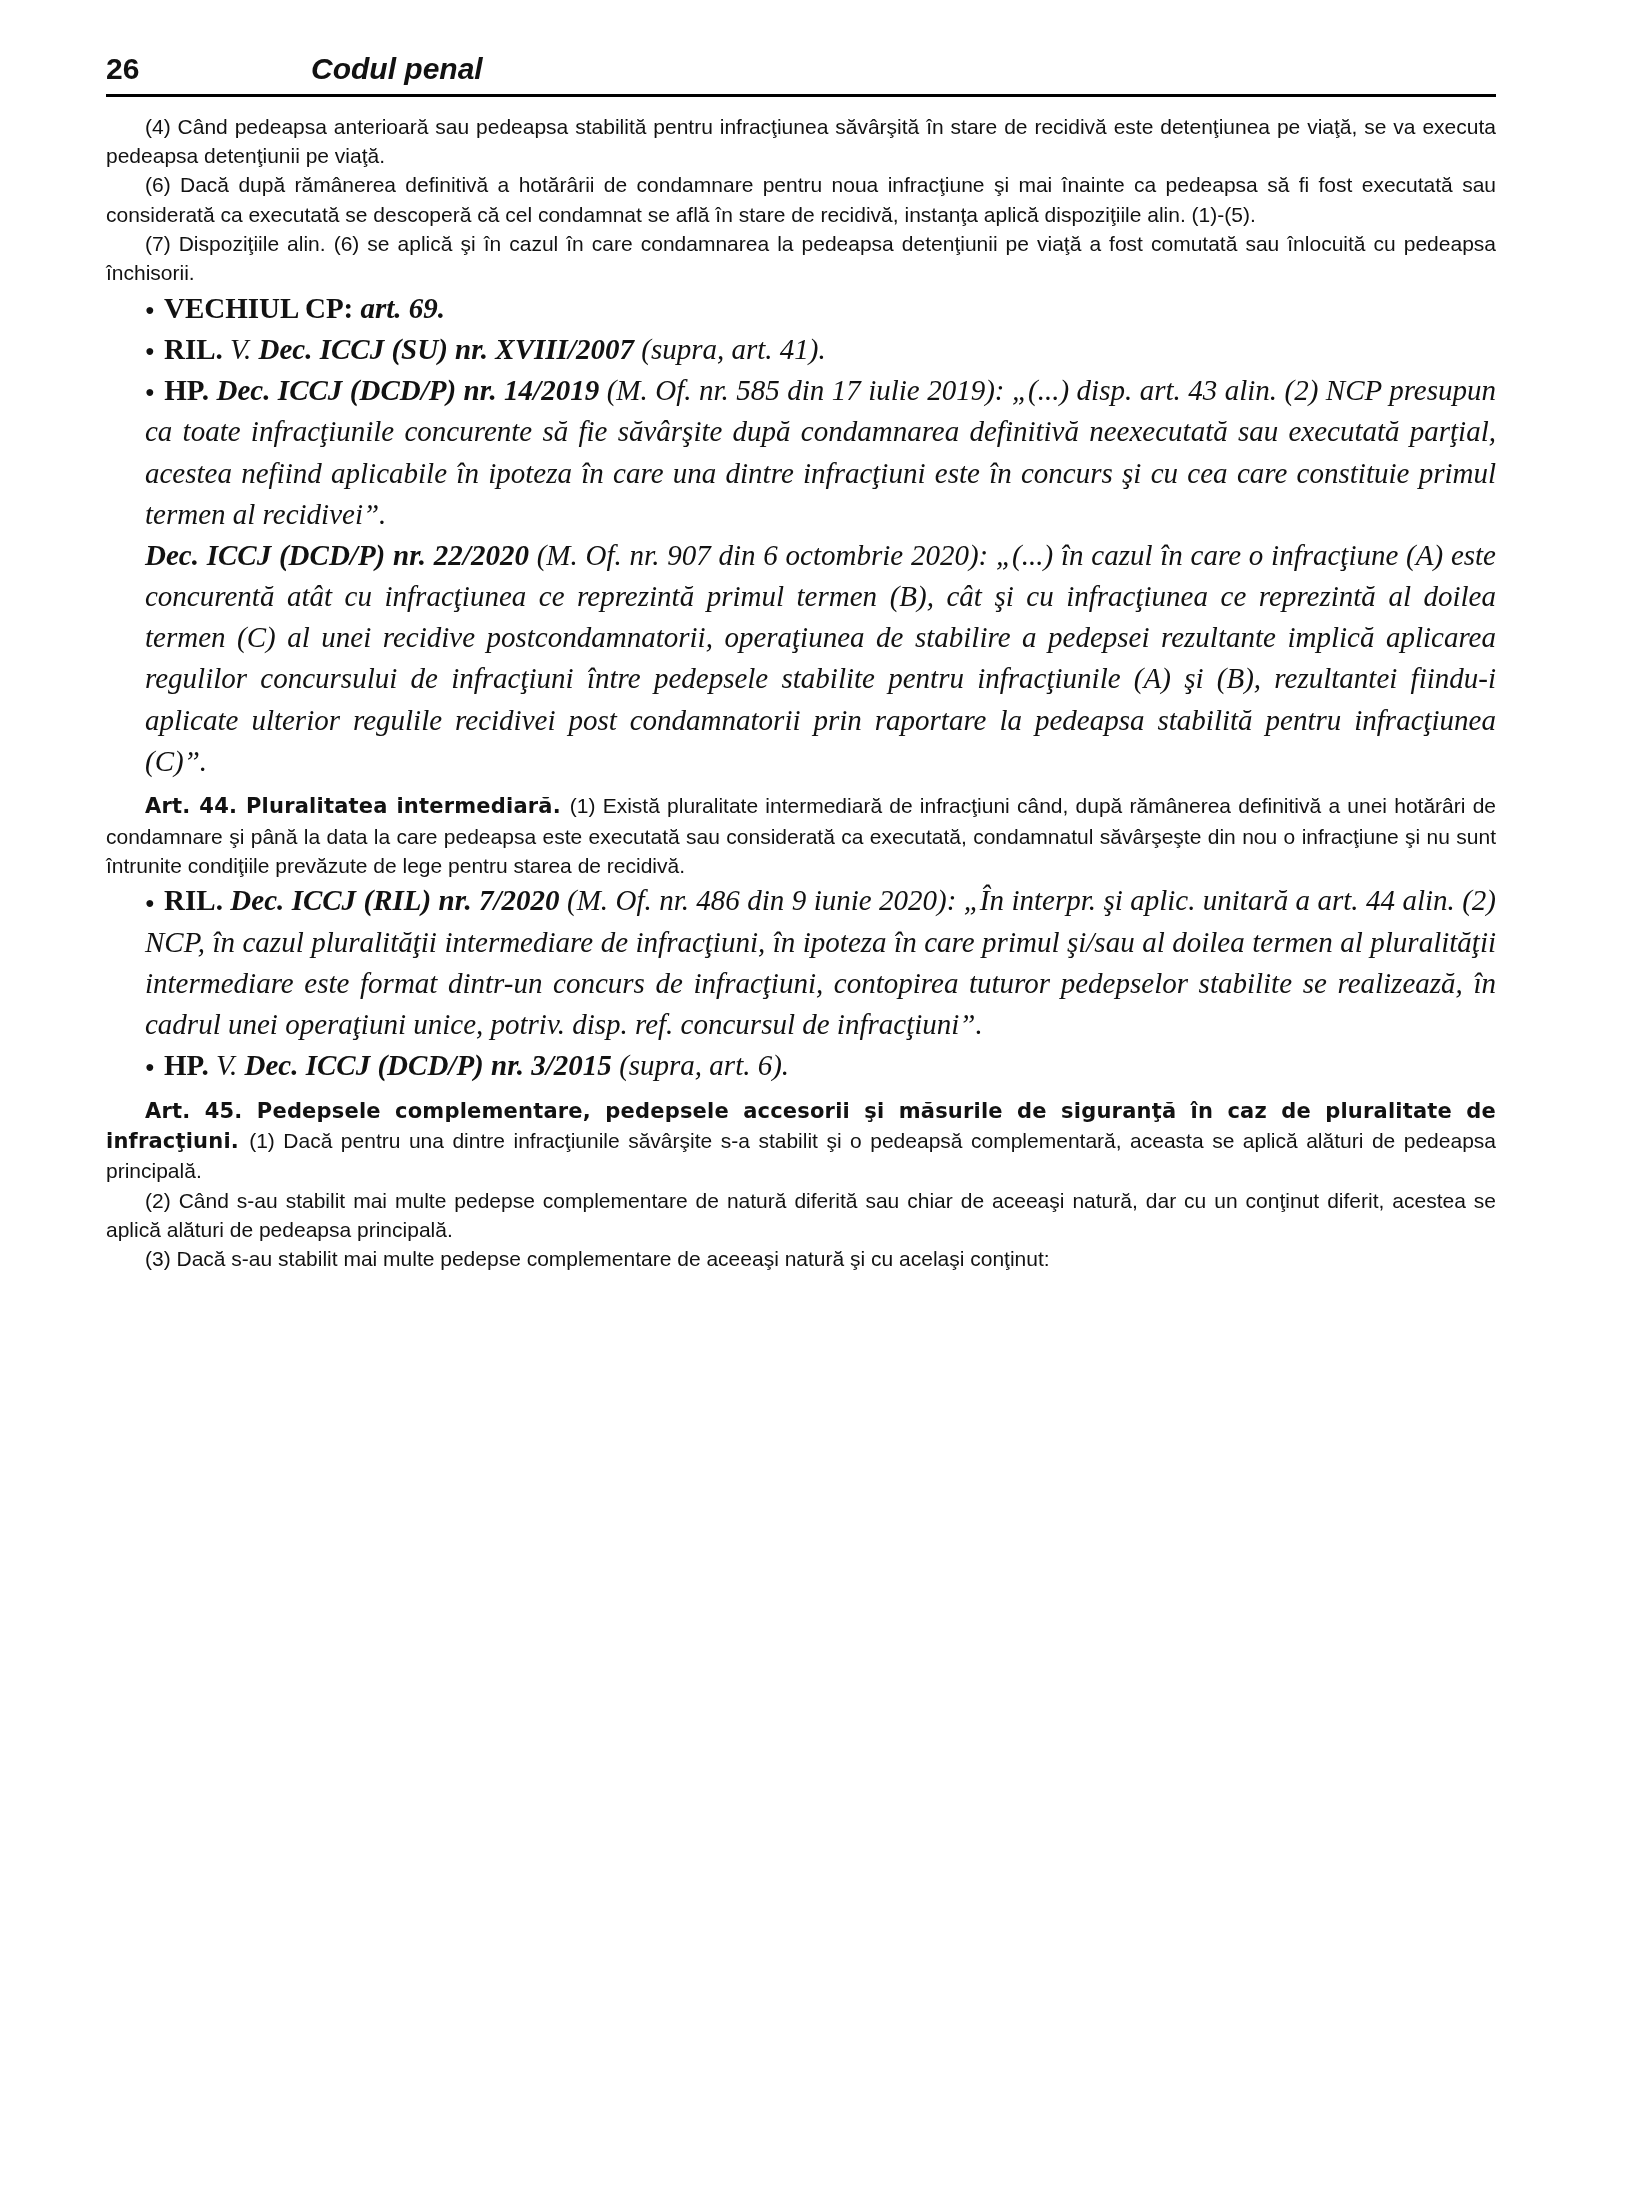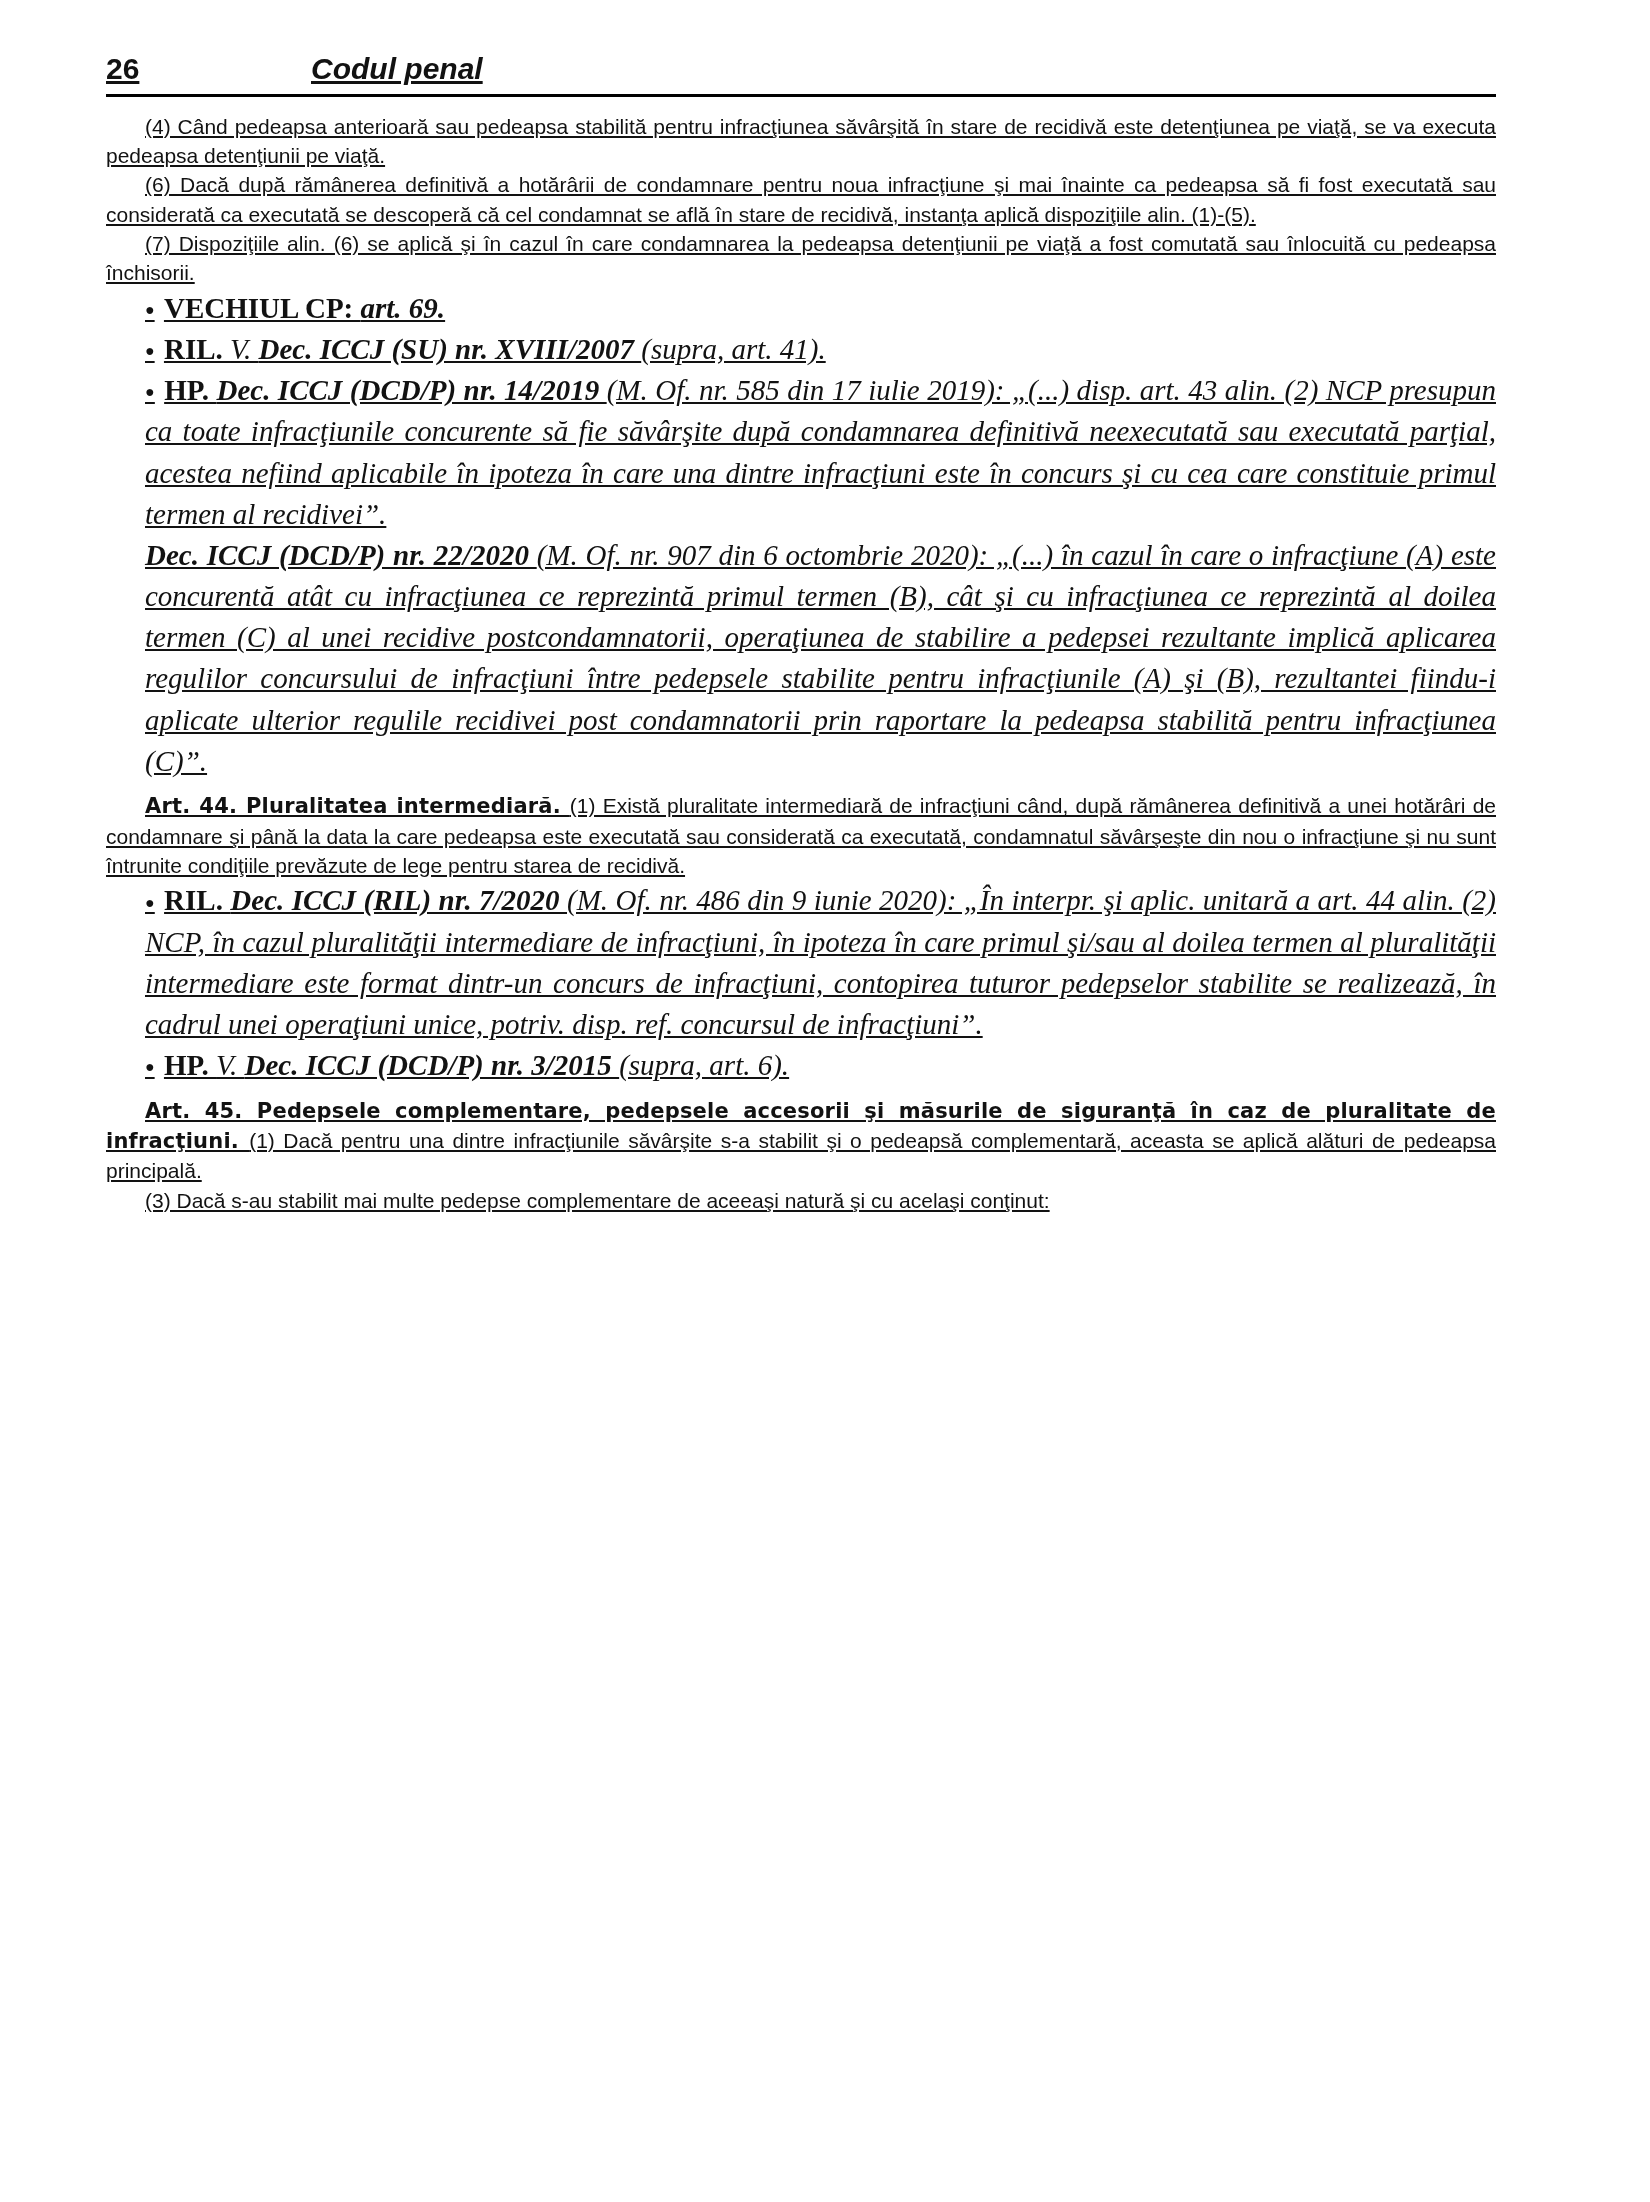--- a/index.html
+++ b/index.html
@@ -11,21 +11,20 @@
     width: 1651px;
     min-height: 2203px;
     color: #121212;
   }
   .page {
     box-sizing: border-box;
     width: 1600px;
     min-height: 2203px;
     padding: 52px 104px 65px 106px;
     background: #ffffff;
-    text-decoration: underline;
   }
   .pagehead {
     display: flex;
     align-items: baseline;
     font-family: "Liberation Sans", sans-serif;
     font-weight: bold;
     font-size: 30px;
     color: #121212;
   }
   .pagenum  { width: 205px; }
@@ -85,16 +84,17 @@
       <p class="blk blk-body"><span class="seg-r">(6) Dacă după rămânerea definitivă a hotărârii de condamnare pentru noua infracţiune şi mai înainte ca pedeapsa să fi fost executată sau considerată ca executată se descoperă că cel condamnat se află în stare de recidivă, instanţa aplică dispoziţiile alin. (1)-(5).</span></p>
       <p class="blk blk-body"><span class="seg-r">(7) Dispoziţiile alin. (6) se aplică şi în cazul în care condamnarea la pedeapsa detenţiunii pe viaţă a fost comutată sau înlocuită cu pedeapsa închisorii.</span></p>
       <p class="blk blk-annot"><span class="bullet">●</span><span class="seg-sb">VECHIUL CP: </span><span class="seg-bi">art. 69.</span></p>
       <p class="blk blk-annot"><span class="bullet">●</span><span class="seg-sb">RIL. </span><span class="seg-i">V. </span><span class="seg-bi">Dec. ICCJ (SU) nr. XVIII/2007 </span><span class="seg-i">(supra, art. 41).</span></p>
       <p class="blk blk-annot"><span class="bullet">●</span><span class="seg-sb">HP. </span><span class="seg-bi">Dec. ICCJ (DCD/P) nr. 14/2019 </span><span class="seg-i">(M. Of. nr. 585 din 17 iulie 2019): „(...) disp. art. 43 alin. (2) NCP presupun ca toate infracţiunile concurente să fie săvârşite după condamnarea definitivă neexecutată sau executată parţial, acestea nefiind aplicabile în ipoteza în care una dintre infracţiuni este în concurs şi cu cea care constituie primul termen al recidivei”.</span></p>
       <p class="blk blk-annot"><span class="seg-bi">Dec. ICCJ (DCD/P) nr. 22/2020 </span><span class="seg-i">(M. Of. nr. 907 din 6 octombrie 2020): „(...) în cazul în care o infracţiune (A) este concurentă atât cu infracţiunea ce reprezintă primul termen (B), cât şi cu infracţiunea ce reprezintă al doilea termen (C) al unei recidive postcondamnatorii, operaţiunea de stabilire a pedepsei rezultante implică aplicarea regulilor concursului de infracţiuni între pedepsele stabilite pentru infracţiunile (A) şi (B), rezultantei fiindu-i aplicate ulterior regulile recidivei post condamnatorii prin raportare la pedeapsa stabilită pentru infracţiunea (C)”.</span></p>
       <p class="blk blk-article"><span class="seg-art">Art. 44. Pluralitatea intermediară. </span><span class="seg-r">(1) Există pluralitate intermediară de infracţiuni când, după rămânerea definitivă a unei hotărâri de condamnare şi până la data la care pedeapsa este executată sau considerată ca executată, condamnatul săvârşeşte din nou o infracţiune şi nu sunt întrunite condiţiile prevăzute de lege pentru starea de recidivă.</span></p>
       <p class="blk blk-annot"><span class="bullet">●</span><span class="seg-sb">RIL. </span><span class="seg-bi">Dec. ICCJ (RIL) nr. 7/2020 </span><span class="seg-i">(M. Of. nr. 486 din 9 iunie 2020): „În interpr. şi aplic. unitară a art. 44 alin. (2) NCP, în cazul pluralităţii intermediare de infracţiuni, în ipoteza în care primul şi/sau al doilea termen al pluralităţii intermediare este format dintr-un concurs de infracţiuni, contopirea tuturor pedepselor stabilite se realizează, în cadrul unei operaţiuni unice, potriv. disp. ref. concursul de infracţiuni”.</span></p>
       <p class="blk blk-annot"><span class="bullet">●</span><span class="seg-sb">HP. </span><span class="seg-i">V. </span><span class="seg-bi">Dec. ICCJ (DCD/P) nr. 3/2015 </span><span class="seg-i">(supra, art. 6).</span></p>
       <p class="blk blk-article"><span class="seg-art">Art. 45. Pedepsele complementare, pedepsele accesorii şi măsurile de siguranţă în caz de pluralitate de infracţiuni. </span><span class="seg-r">(1) Dacă pentru una dintre infracţiunile săvârşite s-a stabilit şi o pedeapsă complementară, aceasta se aplică alături de pedeapsa principală.</span></p>
+      <p class="blk blk-body"><span class="seg-r">(2) Când s-au stabilit mai multe pedepse complementare de natură diferită sau chiar de aceeaşi natură, dar cu un conţinut diferit, acestea se aplică alături de pedeapsa principală.</span></p>
       <p class="blk blk-body"><span class="seg-r">(3) Dacă s-au stabilit mai multe pedepse complementare de aceeaşi natură şi cu acelaşi conţinut:</span></p>
     </main>
 </div>
 
 
 </body></html>

